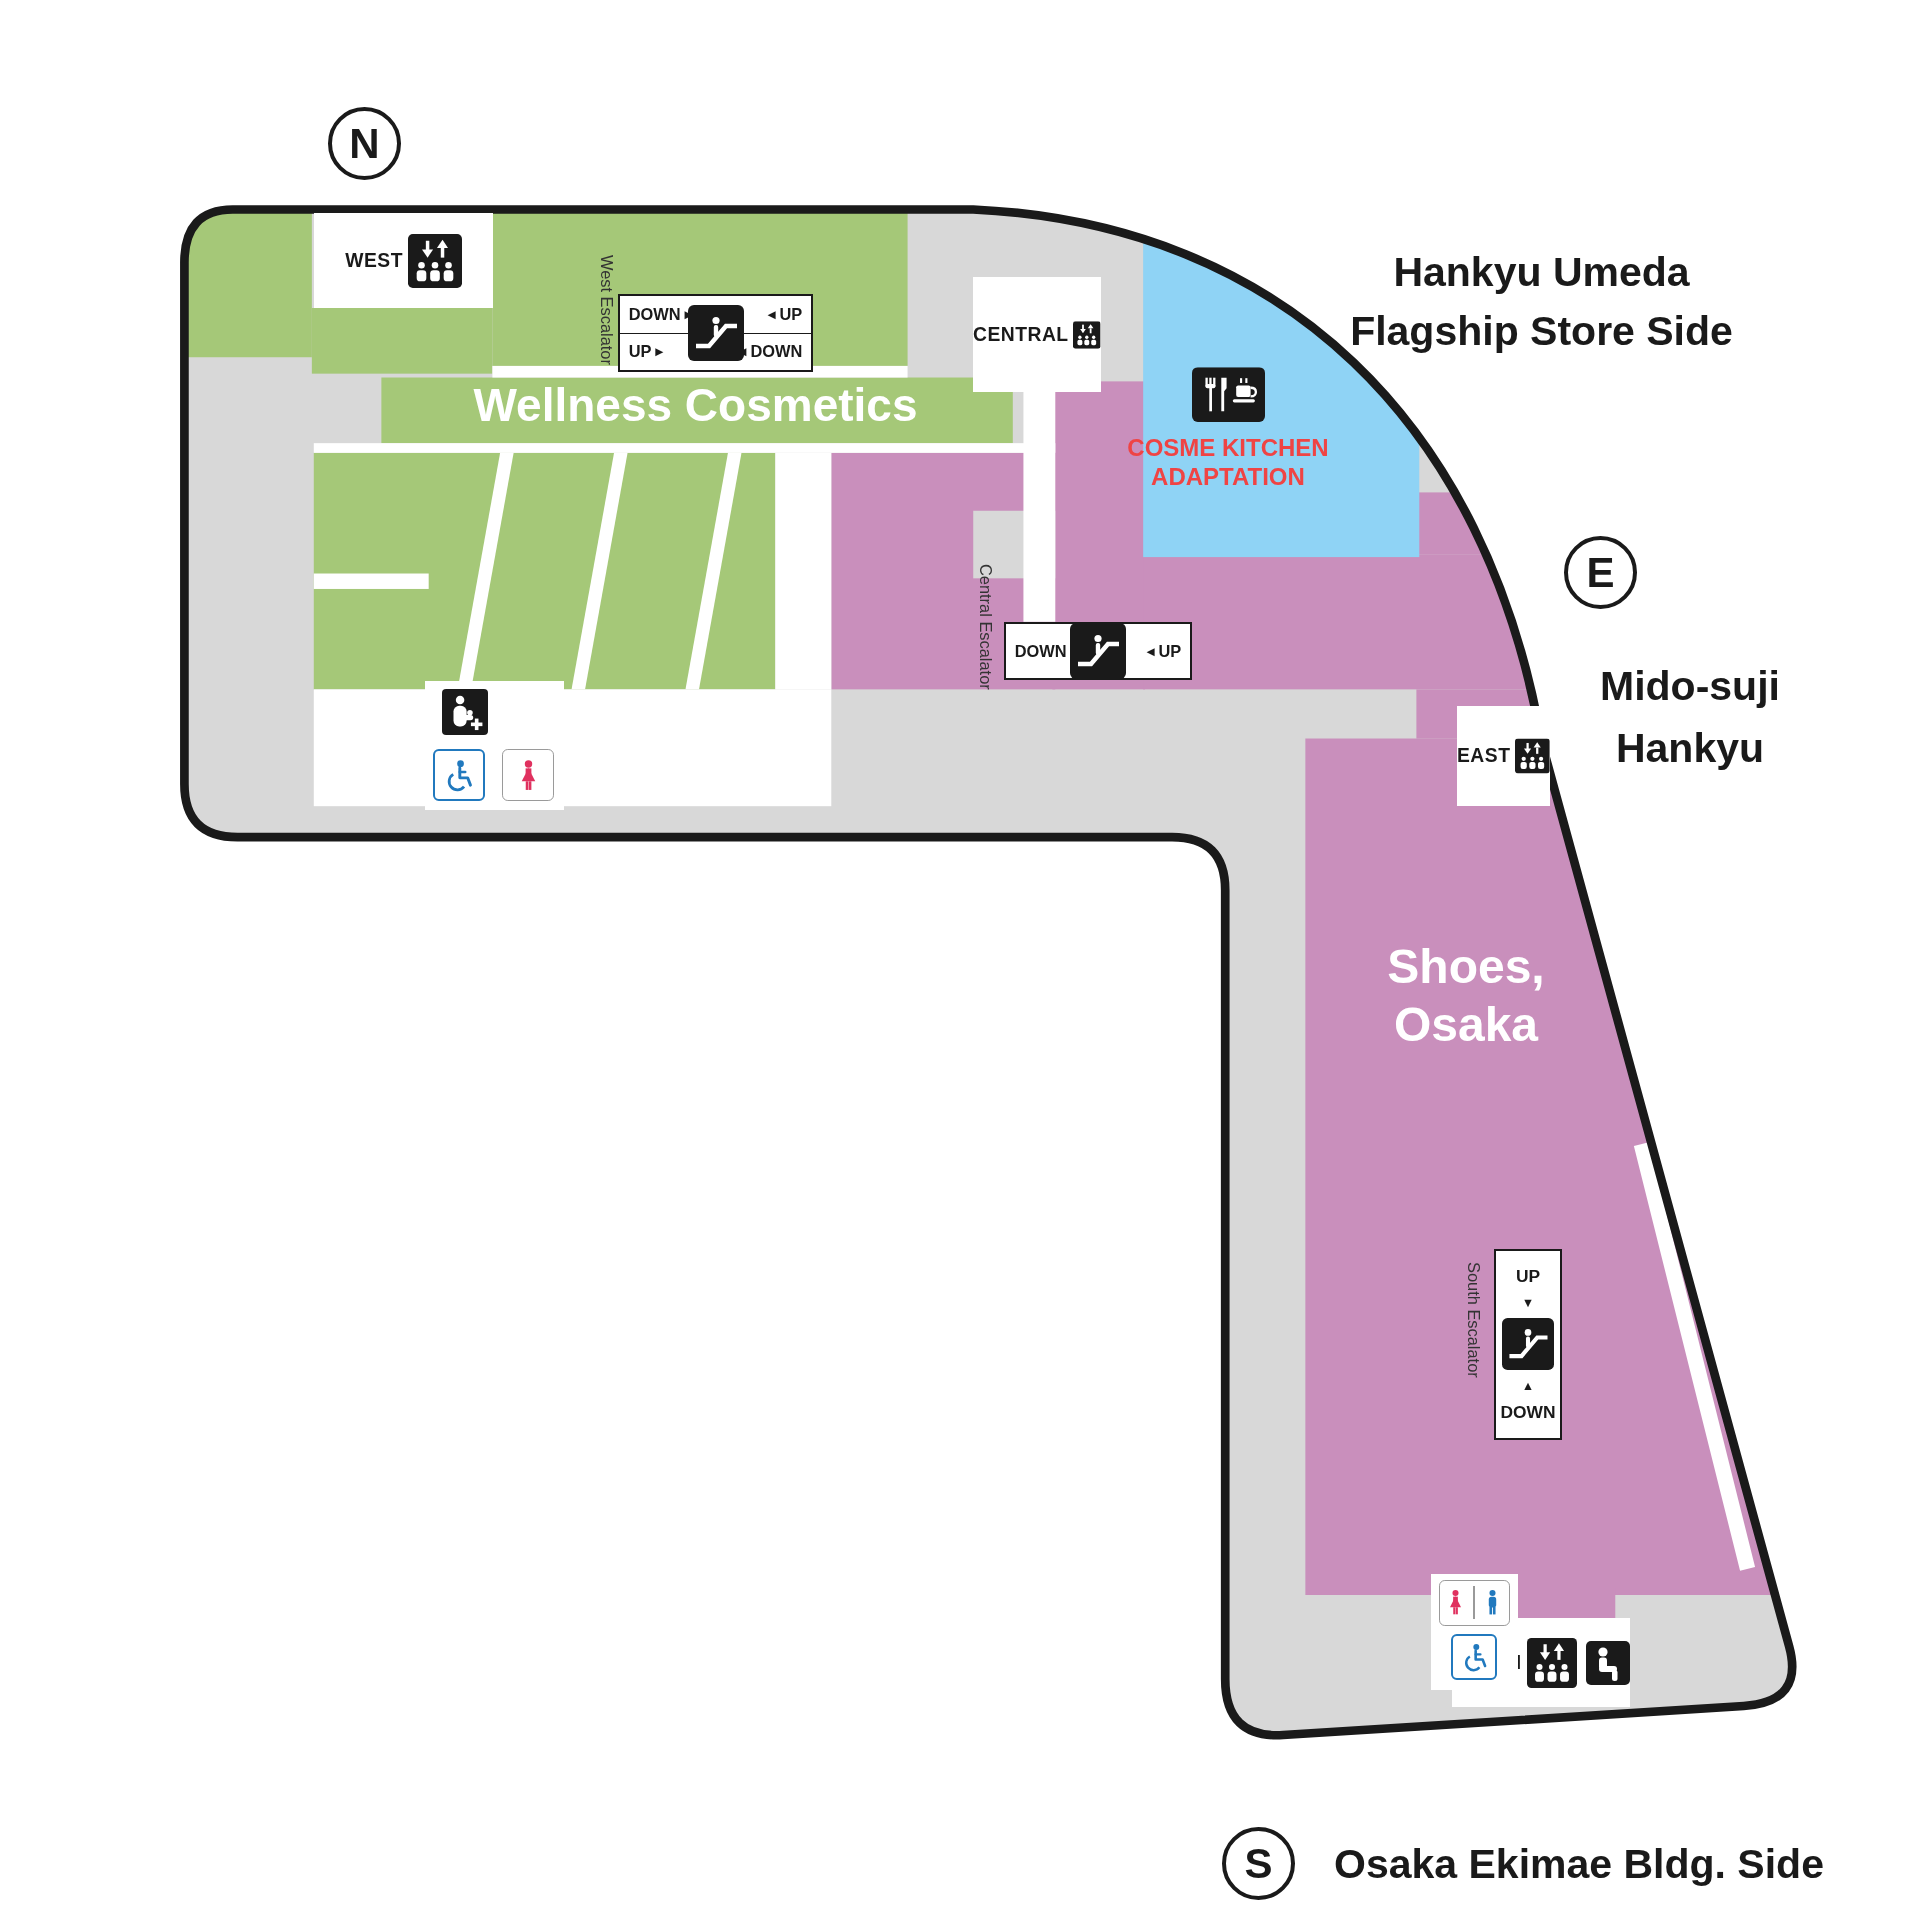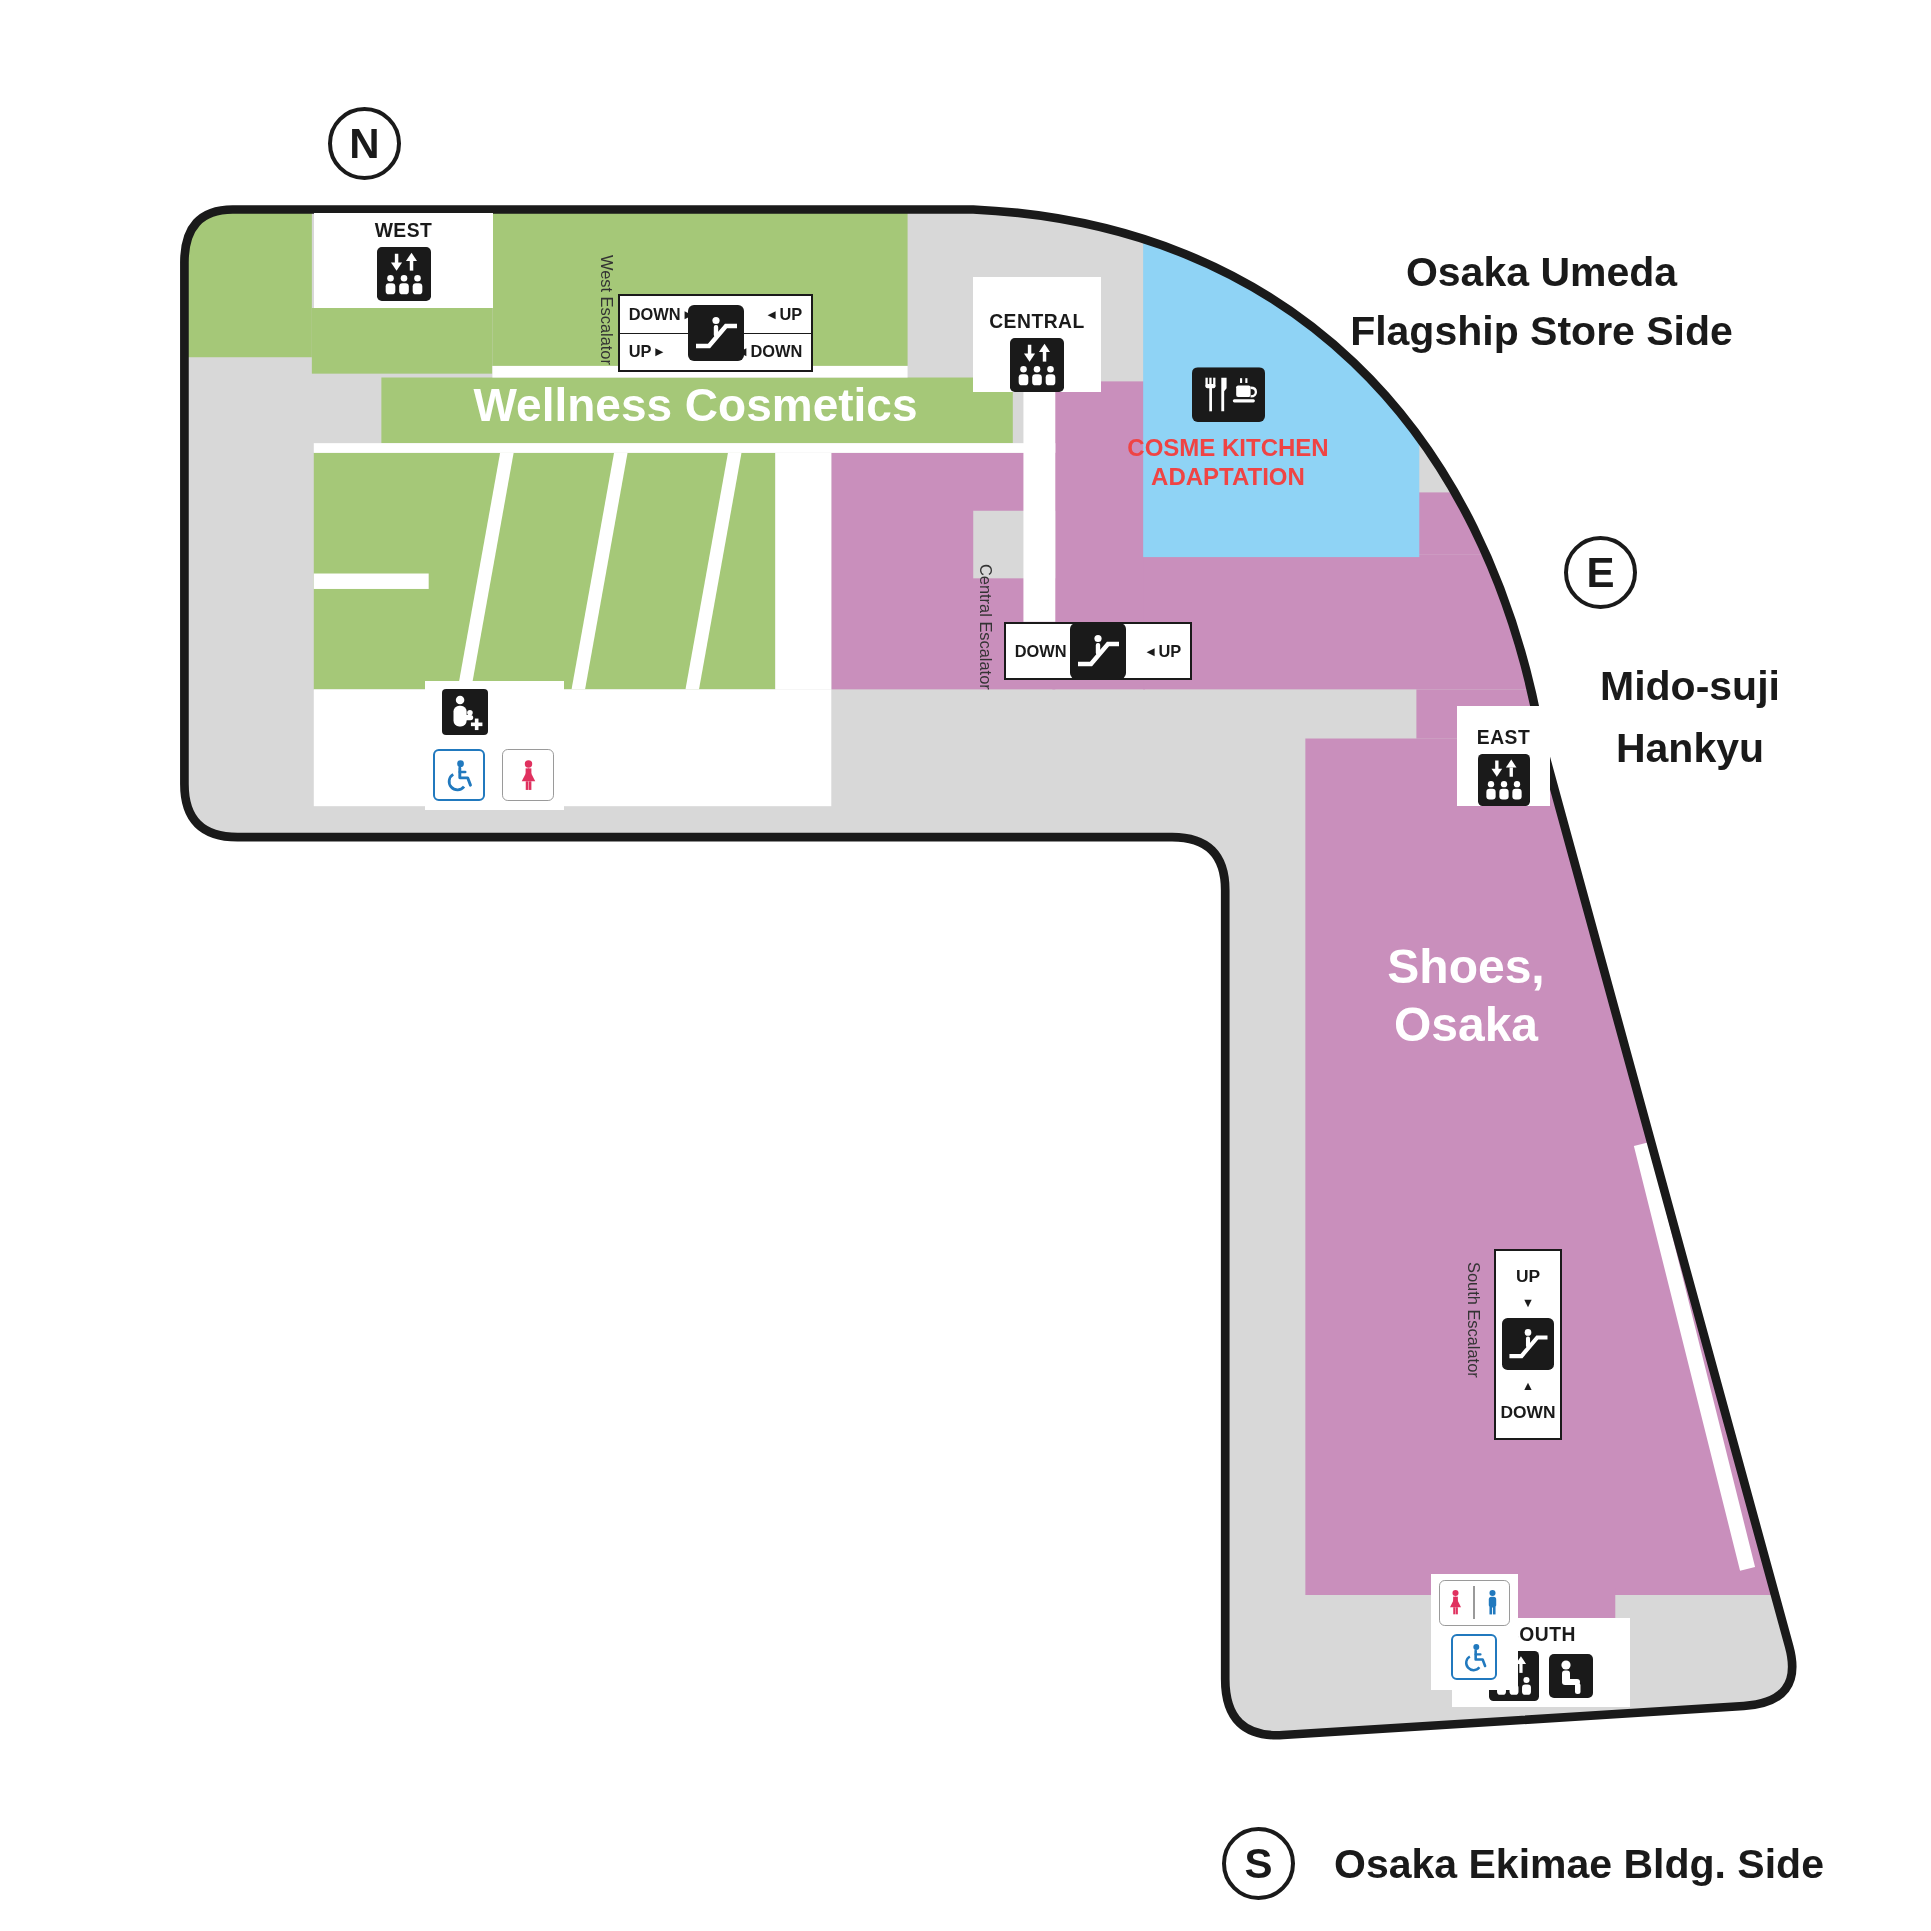--- a/index.html
+++ b/index.html
@@ -9,21 +9,21 @@
   .abs { position:absolute; }
 
   .compass { position:absolute; width:73px; height:73px; border:4.8px solid #1a1a1a;
     border-radius:50%; background:#fff; display:flex; align-items:center; justify-content:center;
     font-weight:bold; font-size:42px; }
   .dir-label { position:absolute; font-weight:bold; font-size:41px; white-space:nowrap; }
   .dir-label.center { text-align:center; white-space:normal; line-height:59px; }
 
   .zone-label { position:absolute; color:#fff; font-weight:bold; text-align:center; }
 
-  .white-box { position:absolute; background:#fff; display:flex; flex-direction:column;
+  .white-box { position:absolute; background:#fff; display:flex; flex-direction:row;
     align-items:center; justify-content:center; gap:4.8px; }
   .elev-label { font-weight:bold; font-size:19.3px; letter-spacing:0.5px; }
   .icon-row { display:flex; align-items:center; gap:9.7px; }
 
   .esc-sign { position:absolute; background:#fff; border:2.9px solid #1a1a1a;
     display:flex; flex-direction:column; }
   .esc-row { flex:1; display:flex; align-items:center; justify-content:space-between;
     padding:0 8.7px; font-weight:bold; font-size:16.4px; }
   .esc-row.divided { border-bottom:1.9px solid #1a1a1a; }
   .esc-dir { display:flex; align-items:center; gap:3.9px; }
@@ -162,21 +162,21 @@
       <line x1="1700" y1="1185" x2="1810" y2="1625" stroke="#fff" stroke-width="16"></line>
     </g>
     <path d="M 241 217 L 1008 217 C 1330 232 1540 440 1597 770 L 1853 1705 Q 1869 1763 1806 1767 L 1329 1797 Q 1269 1801 1269 1739 L 1269 922 Q 1269 867 1214 867 L 246 867 Q 191 867 191 812 L 191 272 Q 191 217 241 217 Z" fill="none" stroke-width="9" stroke-linejoin="round" stroke="#1a1a1a"></path>
   </svg>
 
   <div class="compass" style="left:328px;top:107px;">
     <span>N</span>
   </div>
 
   <div class="dir-label center" style="left:1252px;top:243px;width:579px;">
-    <div>Osaka Umeda</div>
+    <div>Hankyu Umeda</div>
     <div>Flagship Store Side</div>
   </div>
 
   <div class="compass" style="left:1564px;top:536px;">
     <span>E</span>
   </div>
   <div class="dir-label center" style="left:1497px;top:655px;width:386px;line-height:62px;">
     <div>Mido-suji</div>
     <div>Hankyu</div>
   </div>

